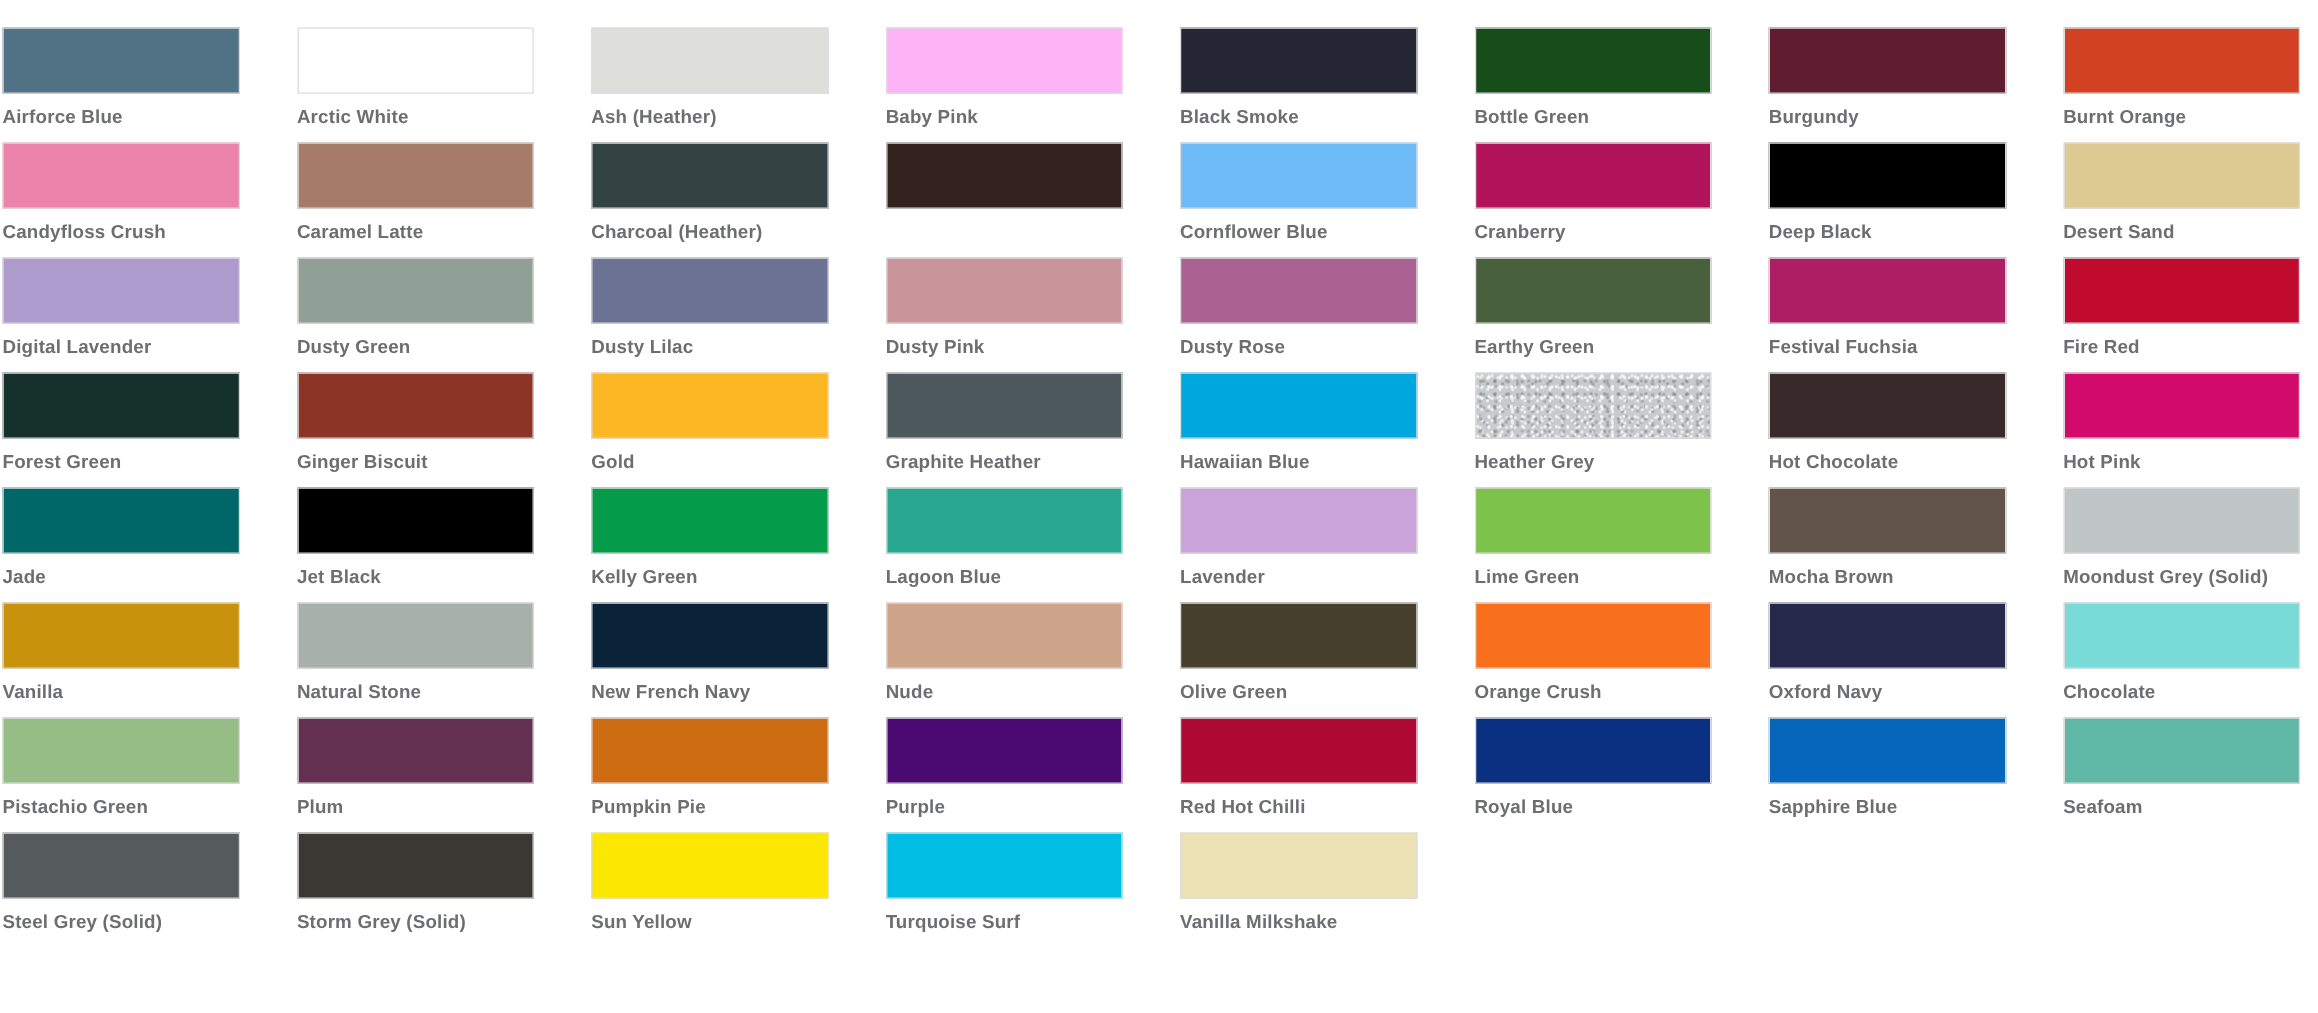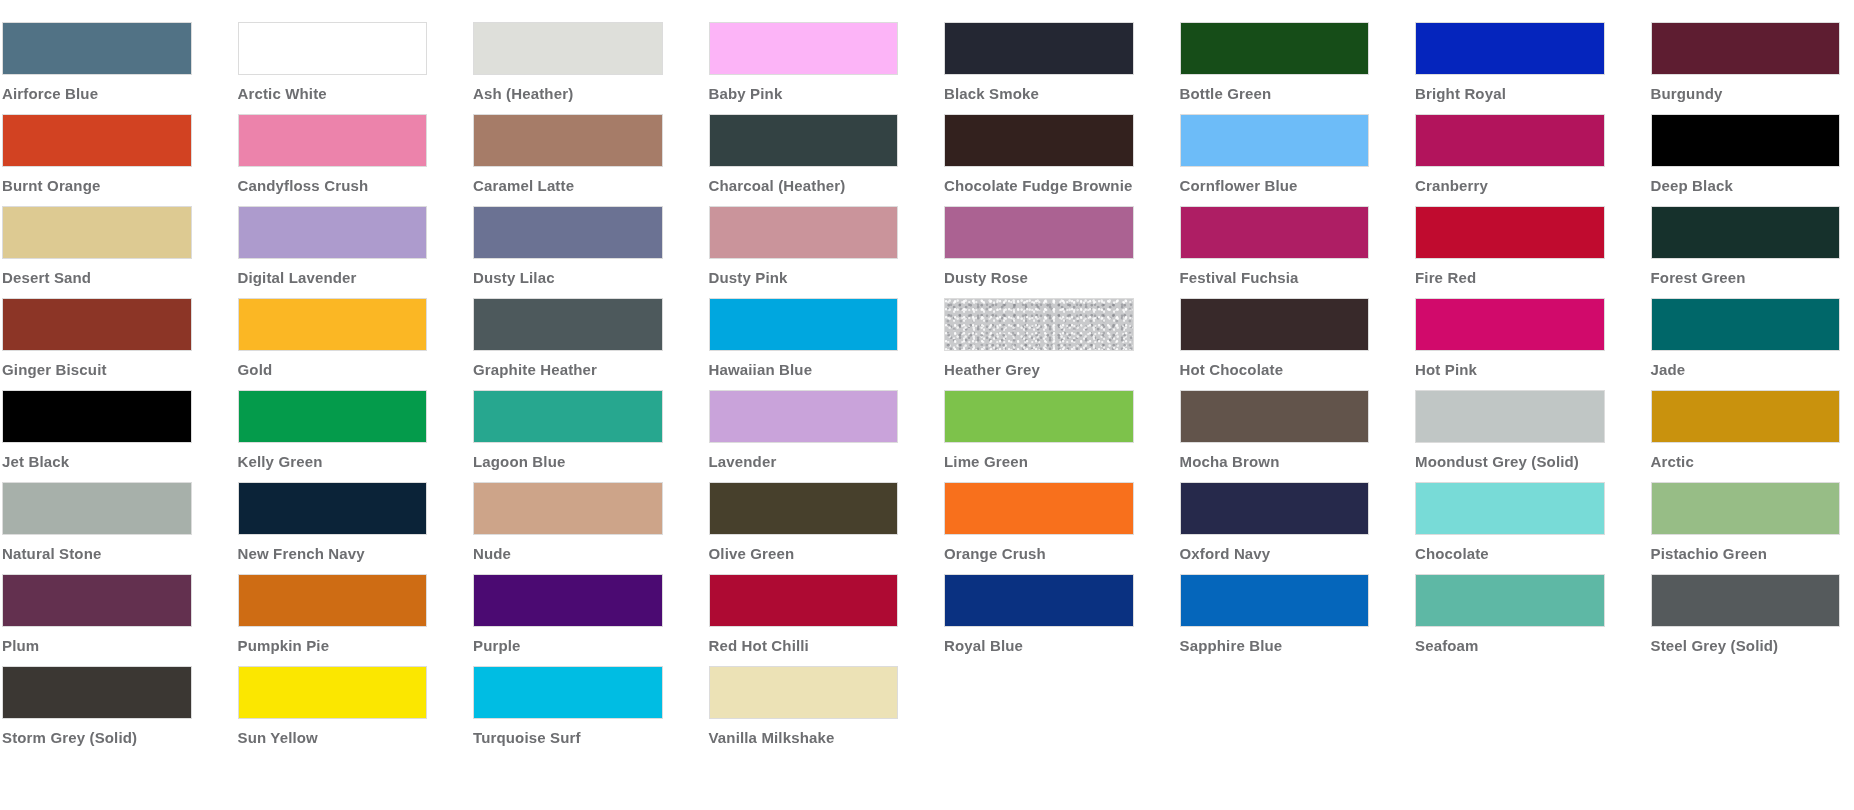--- a/index.html
+++ b/index.html
@@ -86,24 +86,20 @@
     </div>
     <div class="swatch-cell">
       <div class="swatch-chip" style="background-color: rgb(36, 39, 51);"></div>
       <div class="swatch-label">Black Smoke</div>
     </div>
     <div class="swatch-cell">
       <div class="swatch-chip" style="background-color: rgb(22, 77, 24);"></div>
       <div class="swatch-label">Bottle Green</div>
     </div>
     <div class="swatch-cell">
-      <div class="swatch-chip" style="background-color: rgb(5, 37, 189);"></div>
-      <div class="swatch-label">Bright Royal</div>
-    </div>
-    <div class="swatch-cell">
       <div class="swatch-chip" style="background-color: rgb(94, 29, 49);"></div>
       <div class="swatch-label">Burgundy</div>
     </div>
     <div class="swatch-cell">
       <div class="swatch-chip" style="background-color: rgb(210, 66, 34);"></div>
       <div class="swatch-label">Burnt Orange</div>
     </div>
     <div class="swatch-cell">
       <div class="swatch-chip" style="background-color: rgb(236, 131, 171);"></div>
       <div class="swatch-label">Candyfloss Crush</div>
@@ -111,21 +107,20 @@
     <div class="swatch-cell">
       <div class="swatch-chip" style="background-color: rgb(166, 124, 104);"></div>
       <div class="swatch-label">Caramel Latte</div>
     </div>
     <div class="swatch-cell">
       <div class="swatch-chip" style="background-color: rgb(51, 66, 67);"></div>
       <div class="swatch-label">Charcoal (Heather)</div>
     </div>
     <div class="swatch-cell">
       <div class="swatch-chip" style="background-color: rgb(51, 33, 30);"></div>
-      <div class="swatch-label">Chocolate Fudge Brownie</div>
     </div>
     <div class="swatch-cell">
       <div class="swatch-chip" style="background-color: rgb(109, 188, 248);"></div>
       <div class="swatch-label">Cornflower Blue</div>
     </div>
     <div class="swatch-cell">
       <div class="swatch-chip" style="background-color: rgb(178, 20, 92);"></div>
       <div class="swatch-label">Cranberry</div>
     </div>
     <div class="swatch-cell">
@@ -134,32 +129,40 @@
     </div>
     <div class="swatch-cell">
       <div class="swatch-chip" style="background-color: rgb(221, 202, 146);"></div>
       <div class="swatch-label">Desert Sand</div>
     </div>
     <div class="swatch-cell">
       <div class="swatch-chip" style="background-color: rgb(173, 155, 205);"></div>
       <div class="swatch-label">Digital Lavender</div>
     </div>
     <div class="swatch-cell">
+      <div class="swatch-chip" style="background-color: rgb(145, 160, 150);"></div>
+      <div class="swatch-label">Dusty Green</div>
+    </div>
+    <div class="swatch-cell">
       <div class="swatch-chip" style="background-color: rgb(107, 114, 147);"></div>
       <div class="swatch-label">Dusty Lilac</div>
     </div>
     <div class="swatch-cell">
       <div class="swatch-chip" style="background-color: rgb(202, 148, 155);"></div>
       <div class="swatch-label">Dusty Pink</div>
     </div>
     <div class="swatch-cell">
       <div class="swatch-chip" style="background-color: rgb(171, 98, 146);"></div>
       <div class="swatch-label">Dusty Rose</div>
     </div>
     <div class="swatch-cell">
+      <div class="swatch-chip" style="background-color: rgb(72, 96, 60);"></div>
+      <div class="swatch-label">Earthy Green</div>
+    </div>
+    <div class="swatch-cell">
       <div class="swatch-chip" style="background-color: rgb(174, 30, 100);"></div>
       <div class="swatch-label">Festival Fuchsia</div>
     </div>
     <div class="swatch-cell">
       <div class="swatch-chip" style="background-color: rgb(192, 11, 47);"></div>
       <div class="swatch-label">Fire Red</div>
     </div>
     <div class="swatch-cell">
       <div class="swatch-chip" style="background-color: rgb(22, 49, 44);"></div>
       <div class="swatch-label">Forest Green</div>
@@ -219,21 +222,21 @@
     <div class="swatch-cell">
       <div class="swatch-chip" style="background-color: rgb(98, 84, 75);"></div>
       <div class="swatch-label">Mocha Brown</div>
     </div>
     <div class="swatch-cell">
       <div class="swatch-chip" style="background-color: rgb(192, 198, 197);"></div>
       <div class="swatch-label">Moondust Grey (Solid)</div>
     </div>
     <div class="swatch-cell">
       <div class="swatch-chip" style="background-color: rgb(201, 146, 13);"></div>
-      <div class="swatch-label">Arctic</div>
+      <div class="swatch-label">Vanilla</div>
     </div>
     <div class="swatch-cell">
       <div class="swatch-chip" style="background-color: rgb(167, 176, 170);"></div>
       <div class="swatch-label">Natural Stone</div>
     </div>
     <div class="swatch-cell">
       <div class="swatch-chip" style="background-color: rgb(11, 35, 56);"></div>
       <div class="swatch-label">New French Navy</div>
     </div>
     <div class="swatch-cell">

